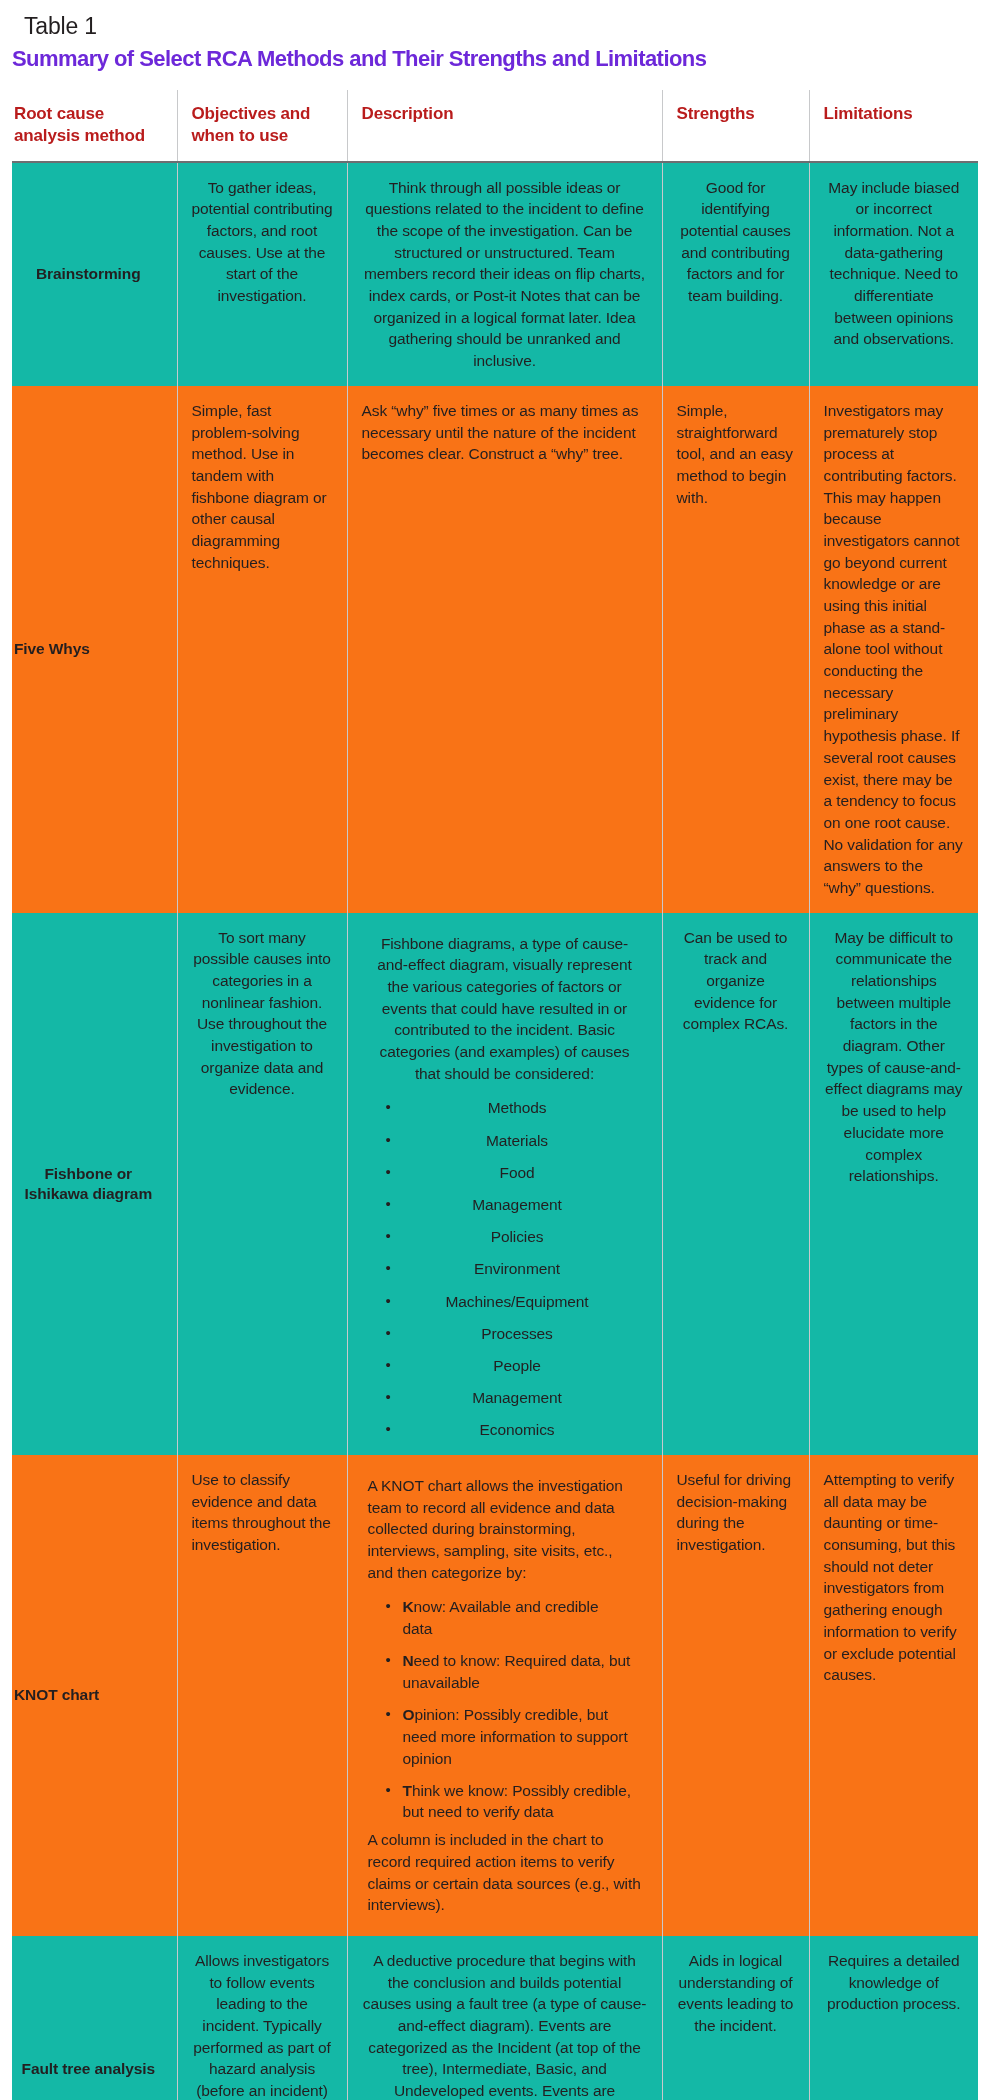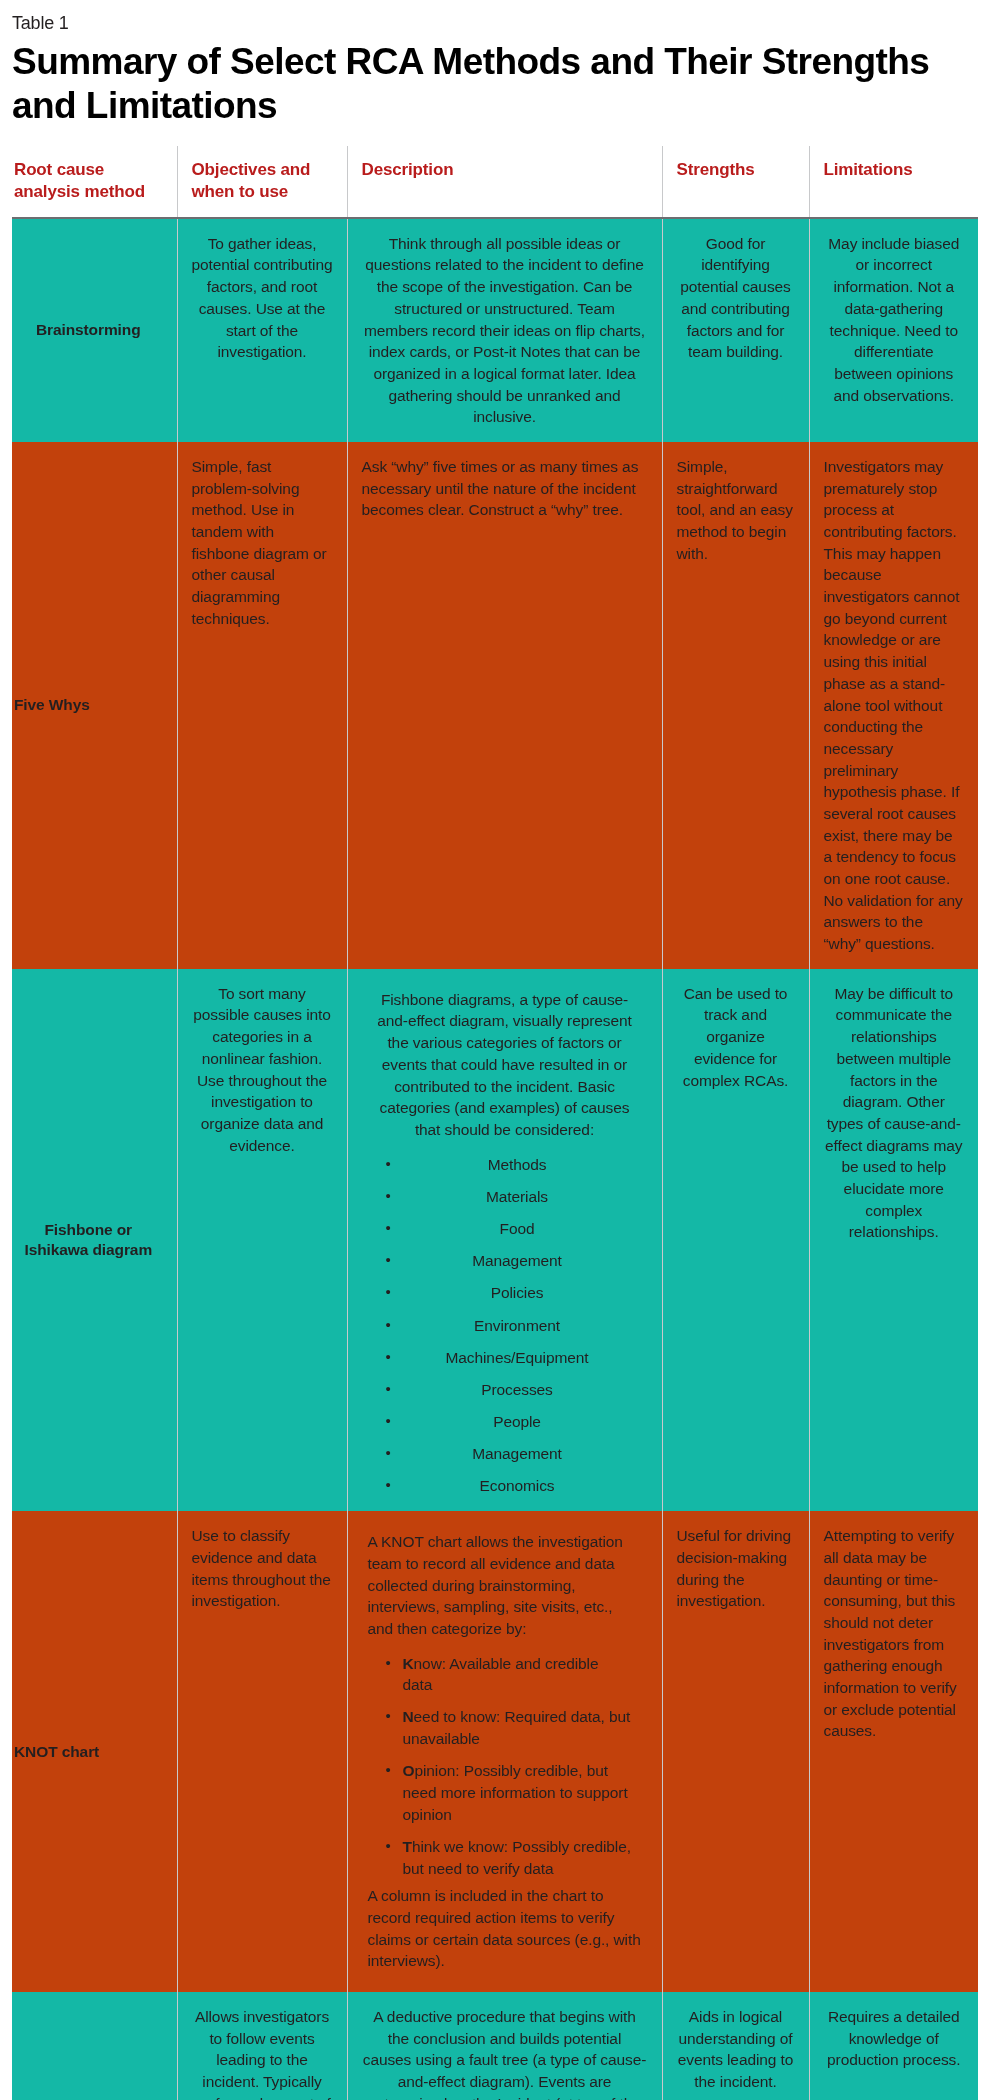--- a/index.html
+++ b/index.html
@@ -9,31 +9,32 @@
     height: 2100px;
     background: #ffffff;
     font-family: "Liberation Sans", sans-serif;
     color: #231f20;
     overflow: hidden;
   }
   .page { position: relative; width: 990px; height: 2100px; padding: 0 12px; }
 
   
   .table-label {
-    font-size: 18px;
+    font-size: 23px;
     line-height: 1.25;
     color: #231f20;
     padding-top: 12px;
     letter-spacing: -0.2px;
+    margin-left: 12px;
   }
   .table-title {
-    font-size: 37px;
+    font-size: 22px;
     font-weight: bold;
     line-height: 1.2;
-    color: #000000;
+    color: #6d28d9;
     padding-top: 5px;
     padding-bottom: 18px;
     letter-spacing: -0.55px;
   }
 
   
   table.rca {
     width: 966px;
     border-collapse: collapse;
     table-layout: fixed;
@@ -63,21 +64,21 @@
     font-size: 15.5px;
     line-height: 1.40;
     vertical-align: top;
     padding: 14px 14px 14px 14px;
     border-left: 1px solid #c8c9cb;
     letter-spacing: -0.1px;
   }
   tbody td:first-child { border-left: none; padding-left: 2px; }
 
   tbody tr.shade td { background: #14b8a6; text-align: center; }
-  tbody tr.plain td { background: #c2410c; }
+  tbody tr.plain td { background: #f97316; }
 
   td.method {
     font-weight: bold;
     vertical-align: middle;
     font-size: 15.5px;
     line-height: 1.30;
   }
 
   td p { margin: 6px; }
 

